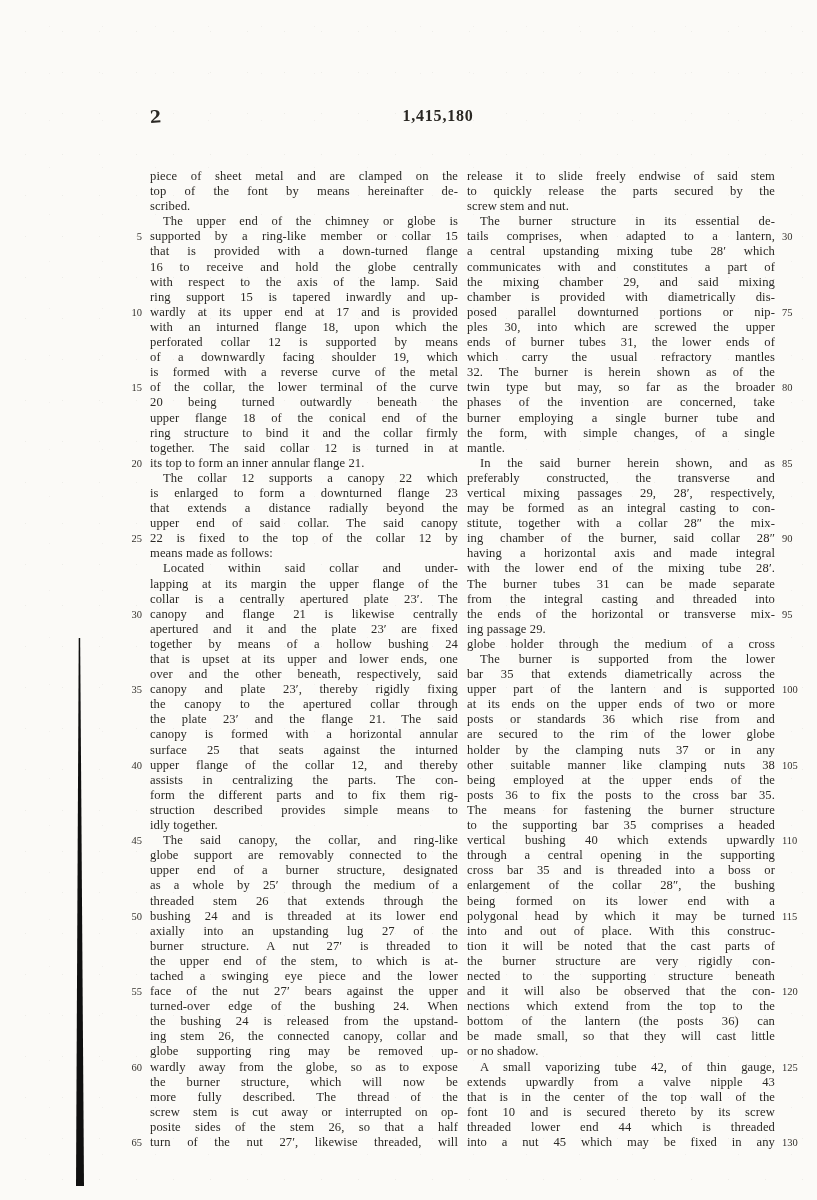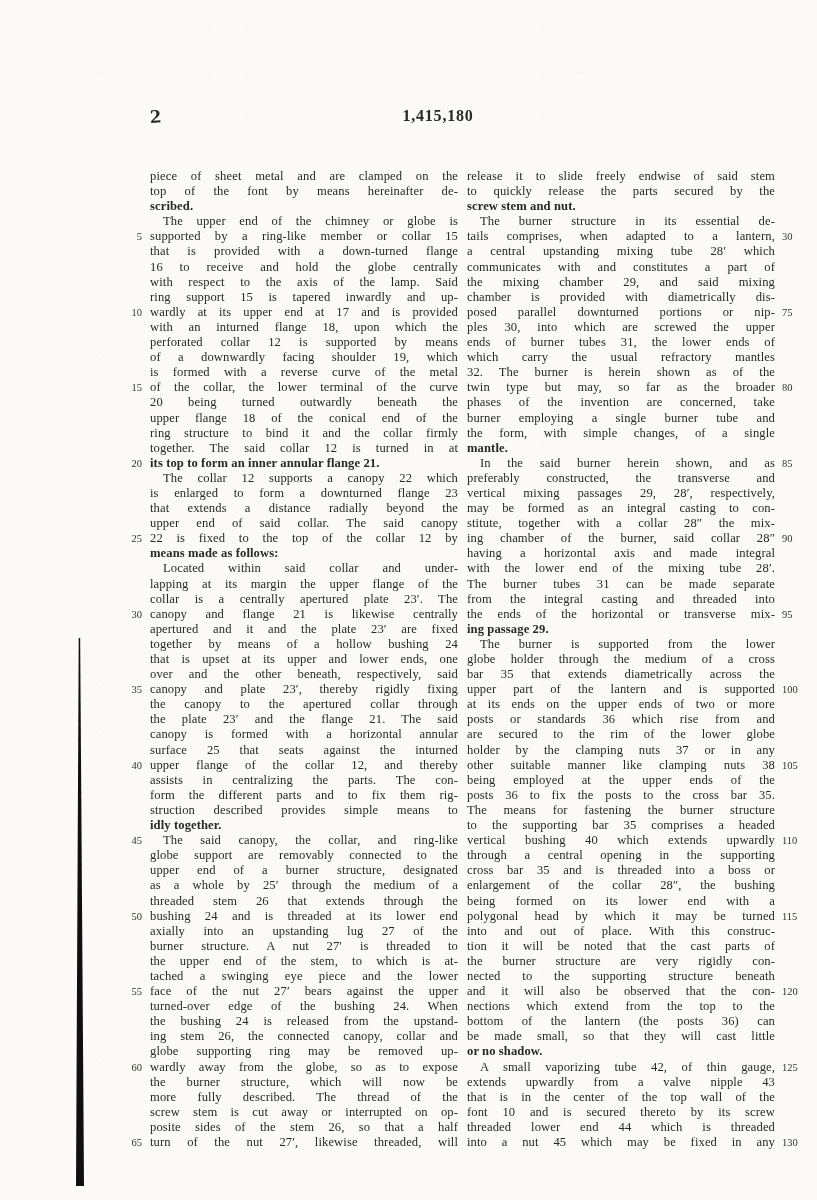--- a/index.html
+++ b/index.html
@@ -38,21 +38,21 @@
   .col.right { margin-left:9px; }
   .line { display:flex; height:15.1px; line-height:15.1px; font-size:12.6px; }
   .lnum { font-size:10.5px; color:#35322d; line-height:15.6px; }
   .col.left  .lnum { width:26px; text-align:right; padding-right:8px; }
   .col.right .lnum { width:26px; text-align:left;  padding-left:7px; }
   .ltext {
     width:308px; overflow:hidden;
     text-align:justify; text-align-last:justify;
     letter-spacing:0.1px;
   }
-  .ltext.end { text-align-last:auto;font-weight:bold; }
+  .ltext.end { text-align-last:auto; }
   .ltext.indent { text-indent:13px; }
 </style>
 </head>
 <body>
 
 <div class="page">
   <div class="scan-bar"></div>
   <div class="page-num">2</div>
   <div class="patent-num">1,415,180</div>
   <div class="columns">
@@ -437,25 +437,25 @@
         </div>
         <div class="line">
           <span class="ltext">the ends of the horizontal or transverse mix-</span>
           <span class="lnum">95</span>
         </div>
         <div class="line">
           <span class="ltext end">ing passage 29.</span>
           <span class="lnum"></span>
         </div>
         <div class="line">
+          <span class="ltext">globe holder through the medium of a cross</span>
+          <span class="lnum"></span>
+        </div>
+        <div class="line">
           <span class="ltext indent">The burner is supported from the lower</span>
-          <span class="lnum"></span>
-        </div>
-        <div class="line">
-          <span class="ltext">globe holder through the medium of a cross</span>
           <span class="lnum"></span>
         </div>
         <div class="line">
           <span class="ltext">bar 35 that extends diametrically across the</span>
           <span class="lnum"></span>
         </div>
         <div class="line">
           <span class="ltext">upper part of the lantern and is supported</span>
           <span class="lnum">100</span>
         </div>

